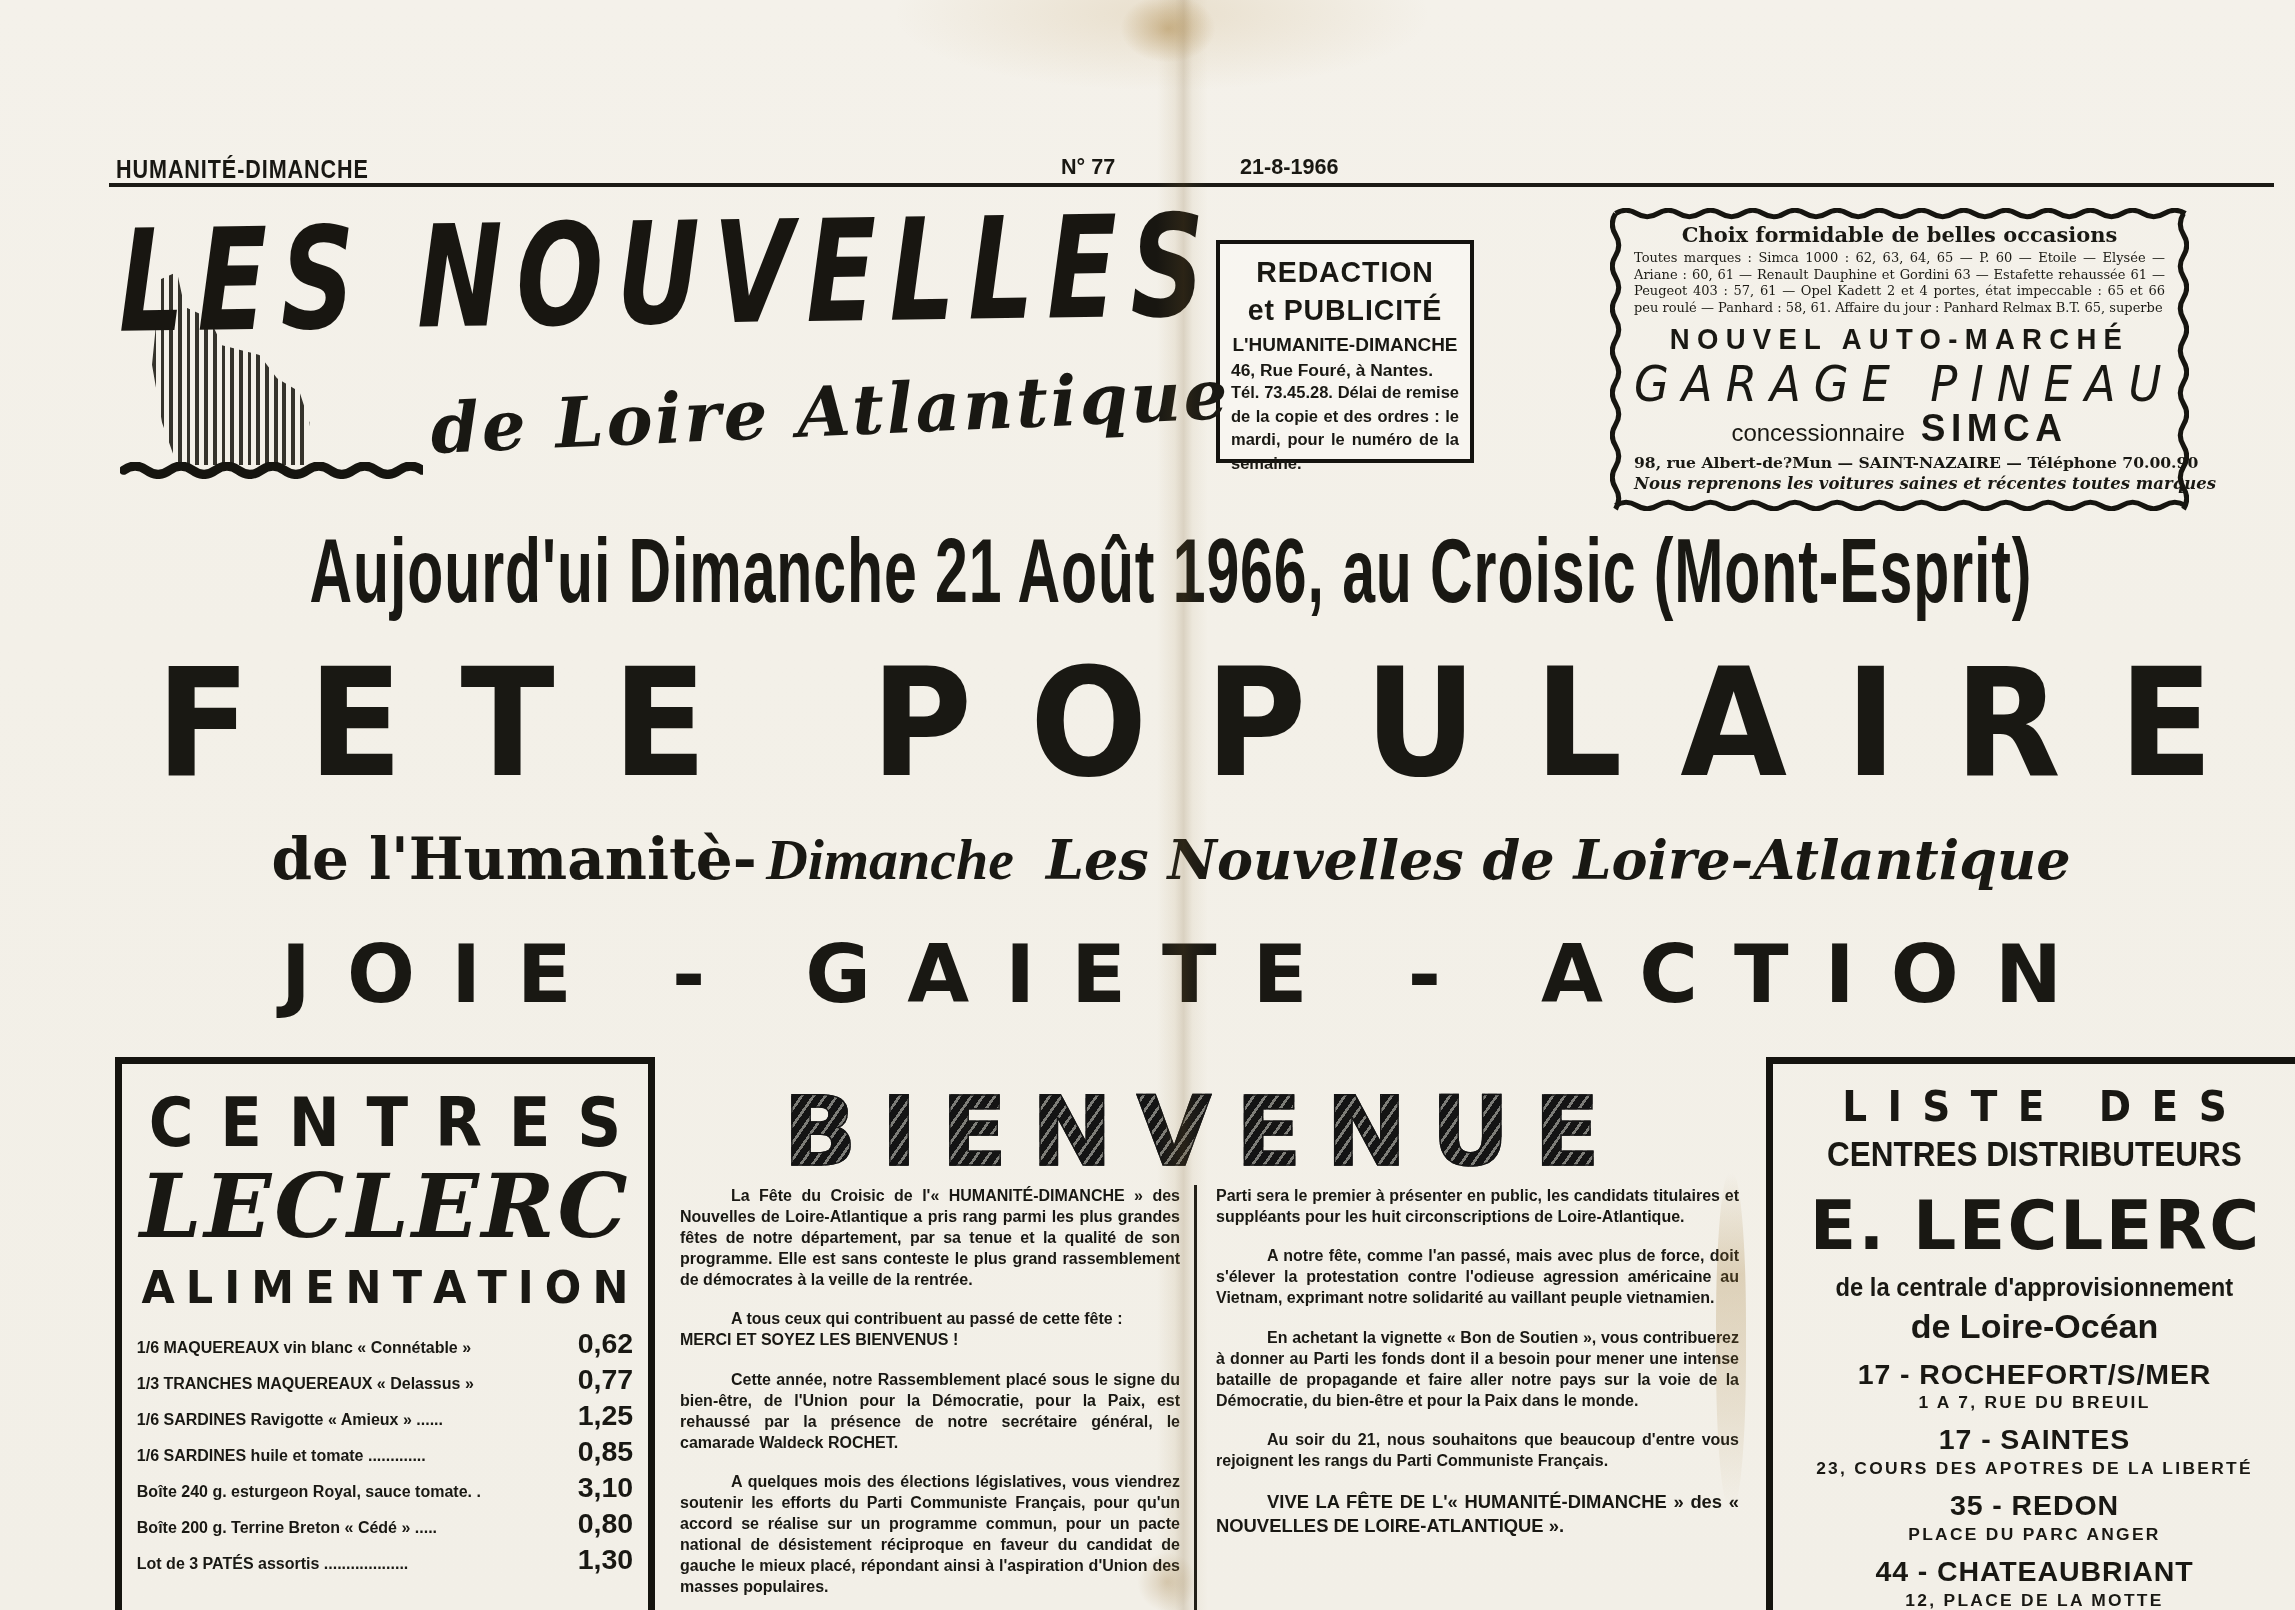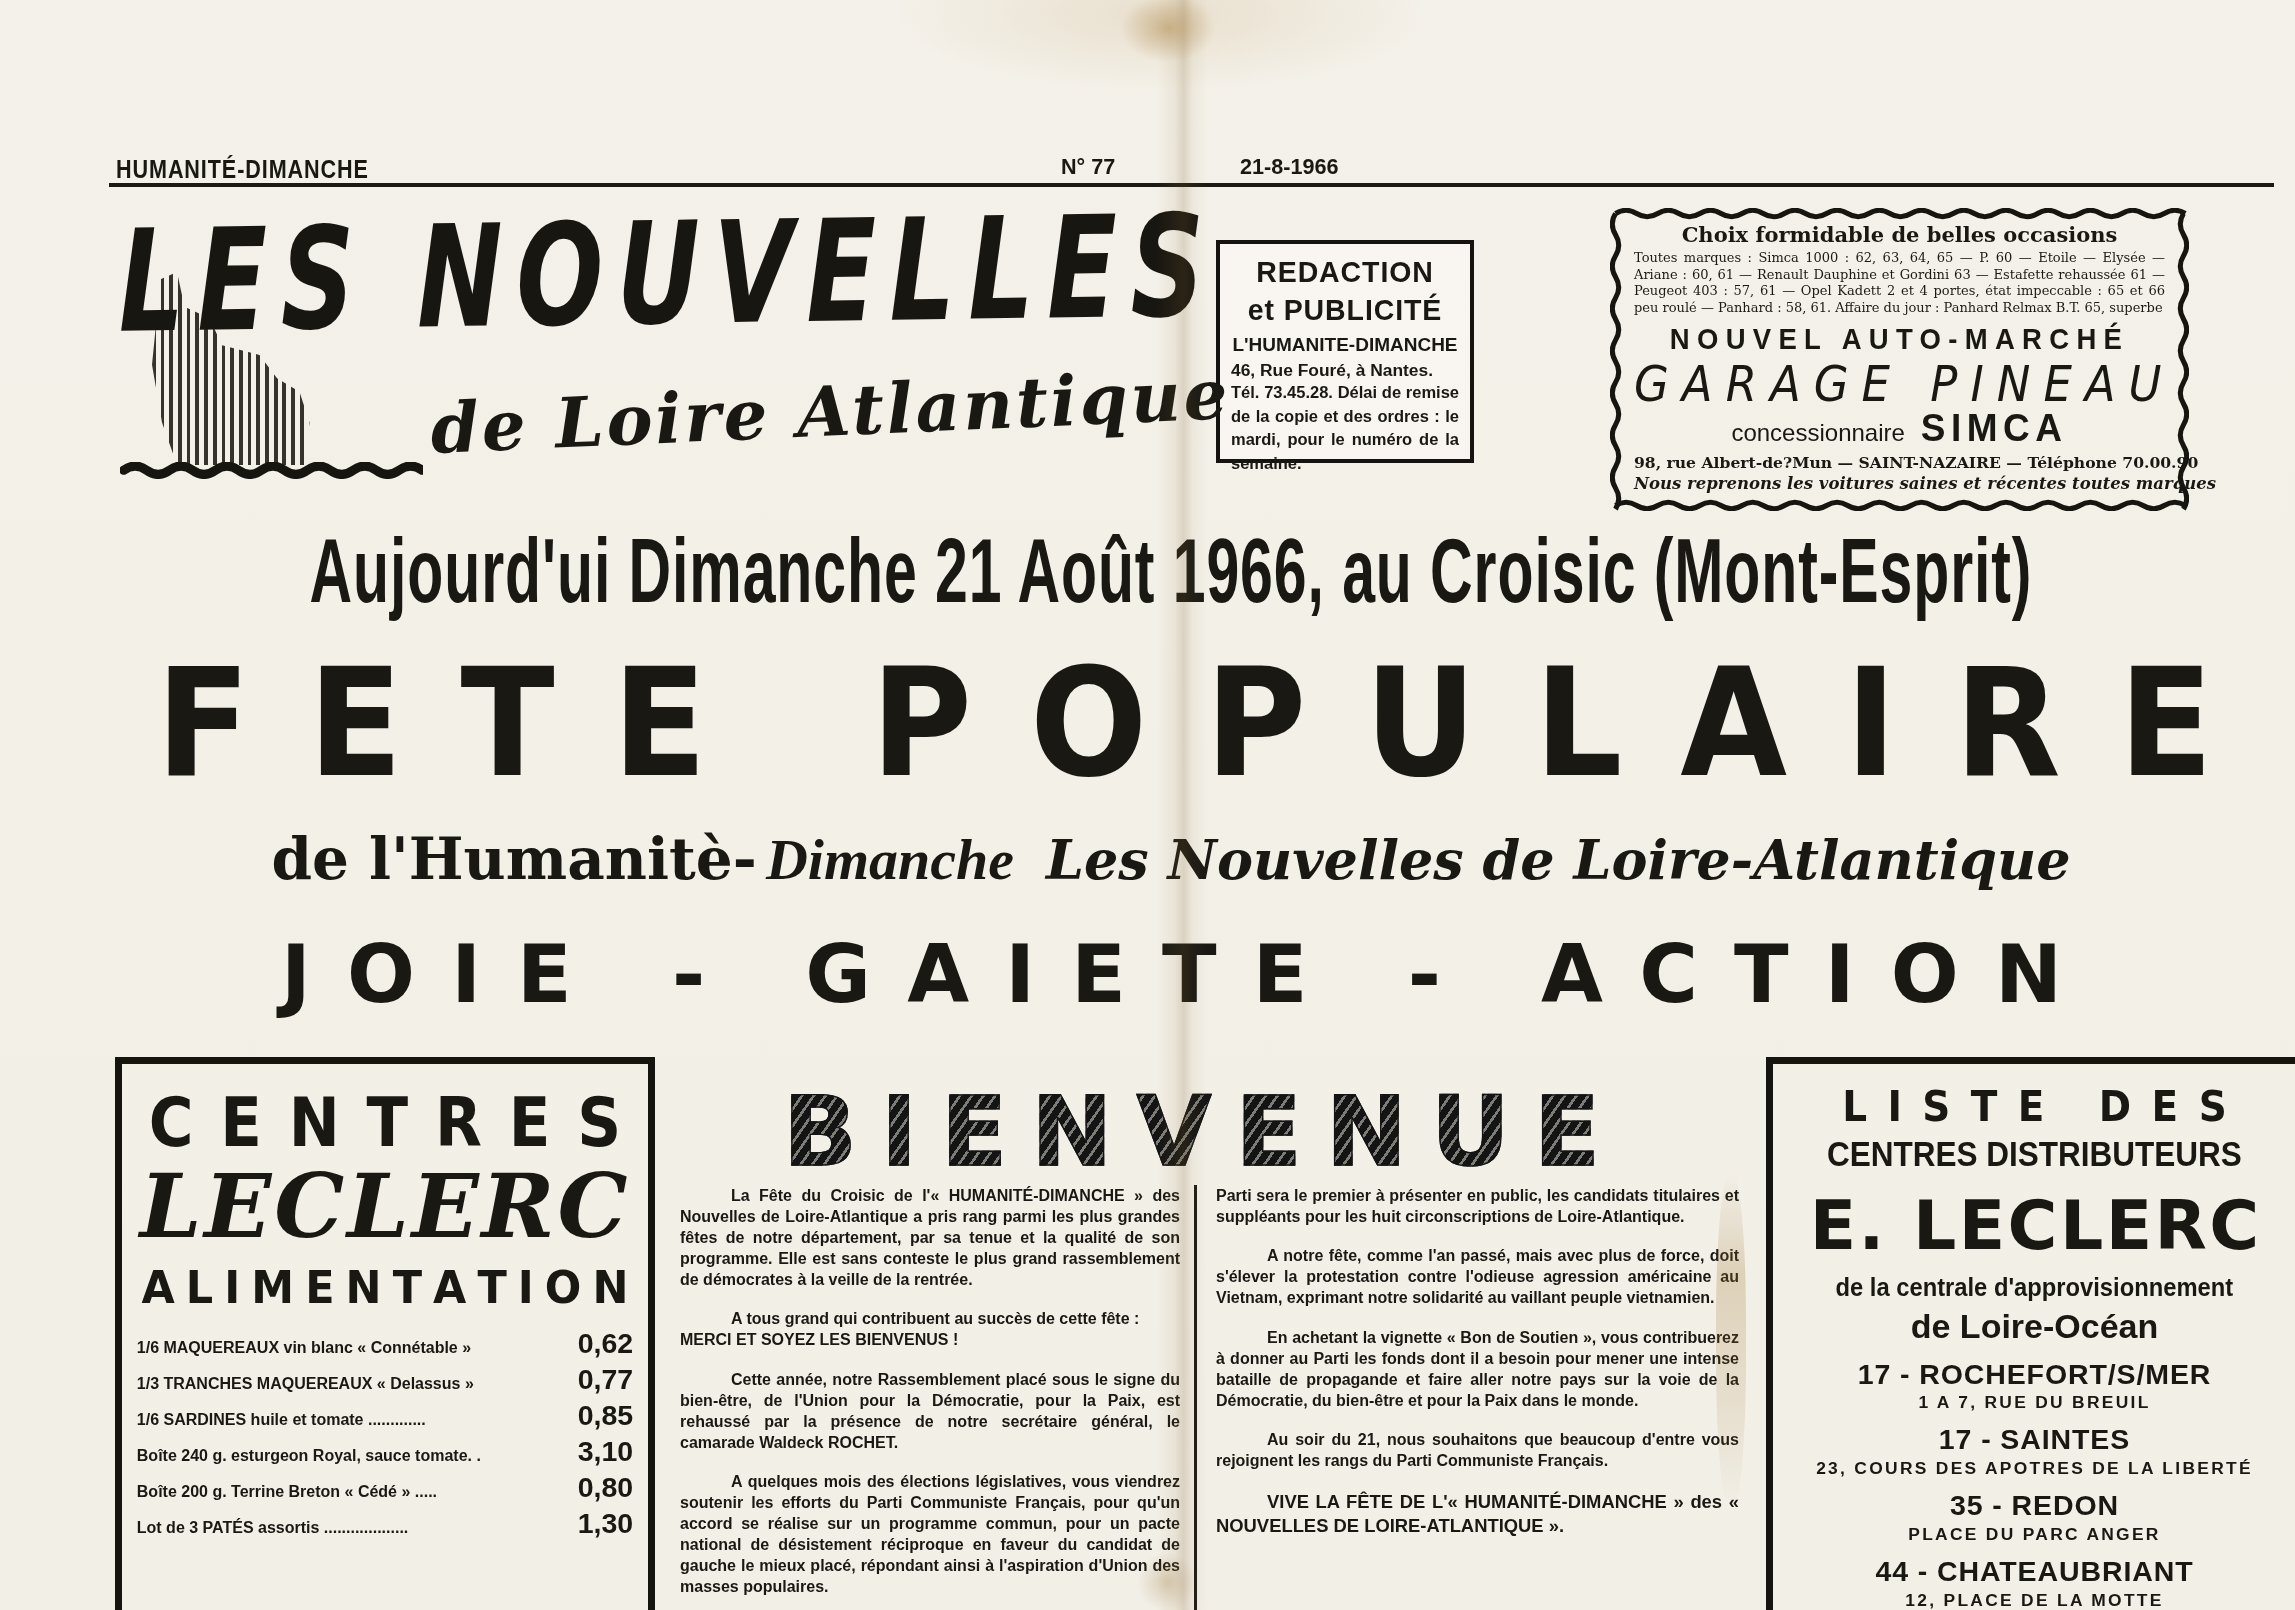--- a/index.html
+++ b/index.html
@@ -273,20 +273,24 @@
     <div class="items">
       <div class="item">
         <span class="lab">1/6 MAQUEREAUX vin blanc « Connétable »</span>
         <span class="prc">0,62</span>
       </div>
       <div class="item">
         <span class="lab">1/3 TRANCHES MAQUEREAUX « Delassus »</span>
         <span class="prc">0,77</span>
       </div>
       <div class="item">
+        <span class="lab">1/6 SARDINES Ravigotte « Amieux » ......</span>
+        <span class="prc">1,25</span>
+      </div>
+      <div class="item">
         <span class="lab">1/6 SARDINES huile et tomate .............</span>
         <span class="prc">0,85</span>
       </div>
       <div class="item">
         <span class="lab">Boîte 240 g. esturgeon Royal, sauce tomate. .</span>
         <span class="prc">3,10</span>
       </div>
       <div class="item">
         <span class="lab">Boîte 200 g. Terrine Breton « Cédé » .....</span>
         <span class="prc">0,80</span>
@@ -305,21 +309,21 @@
       <span>N</span>
       <span>V</span>
       <span>E</span>
       <span>N</span>
       <span>U</span>
       <span>E</span>
     </div>
 
   <div class="col col1">
     <p>La Fête du Croisic de l'« HUMANITÉ-DIMANCHE » des Nouvelles de Loire-Atlantique a pris rang parmi les plus grandes fêtes de notre département, par sa tenue et la qualité de son programme. Elle est sans conteste le plus grand rassemblement de démocrates à la veille de la rentrée.</p>
-    <p class="tight">A tous grand qui contribuent au succès de cette fête :</p>
+    <p class="tight">A tous ceux qui contribuent au passé de cette fête :</p>
     <p class="noindent">MERCI ET SOYEZ LES BIENVENUS !</p>
     <p>Cette année, notre Rassemblement placé sous le signe du bien-être, de l'Union pour la Démocratie, pour la Paix, est rehaussé par la présence de notre secrétaire général, le camarade Waldeck ROCHET.</p>
     <p>A quelques mois des élections législatives, vous viendrez soutenir les efforts du Parti Communiste Français, pour qu'un accord se réalise sur un programme commun, pour un pacte national de désistement réciproque en faveur du candidat de gauche le mieux placé, répondant ainsi à l'aspiration d'Union des masses populaires.</p>
   </div>
 
   <div class="divider"></div>
 
   <div class="col col2">
     <p class="noindent">Parti sera le premier à présenter en public, les candidats titulaires et suppléants pour les huit circonscriptions de Loire-Atlantique.</p>
     <p>A notre fête, comme l'an passé, mais avec plus de force, doit s'élever la protestation contre l'odieuse agression américaine au Vietnam, exprimant notre solidarité au vaillant peuple vietnamien.</p>

